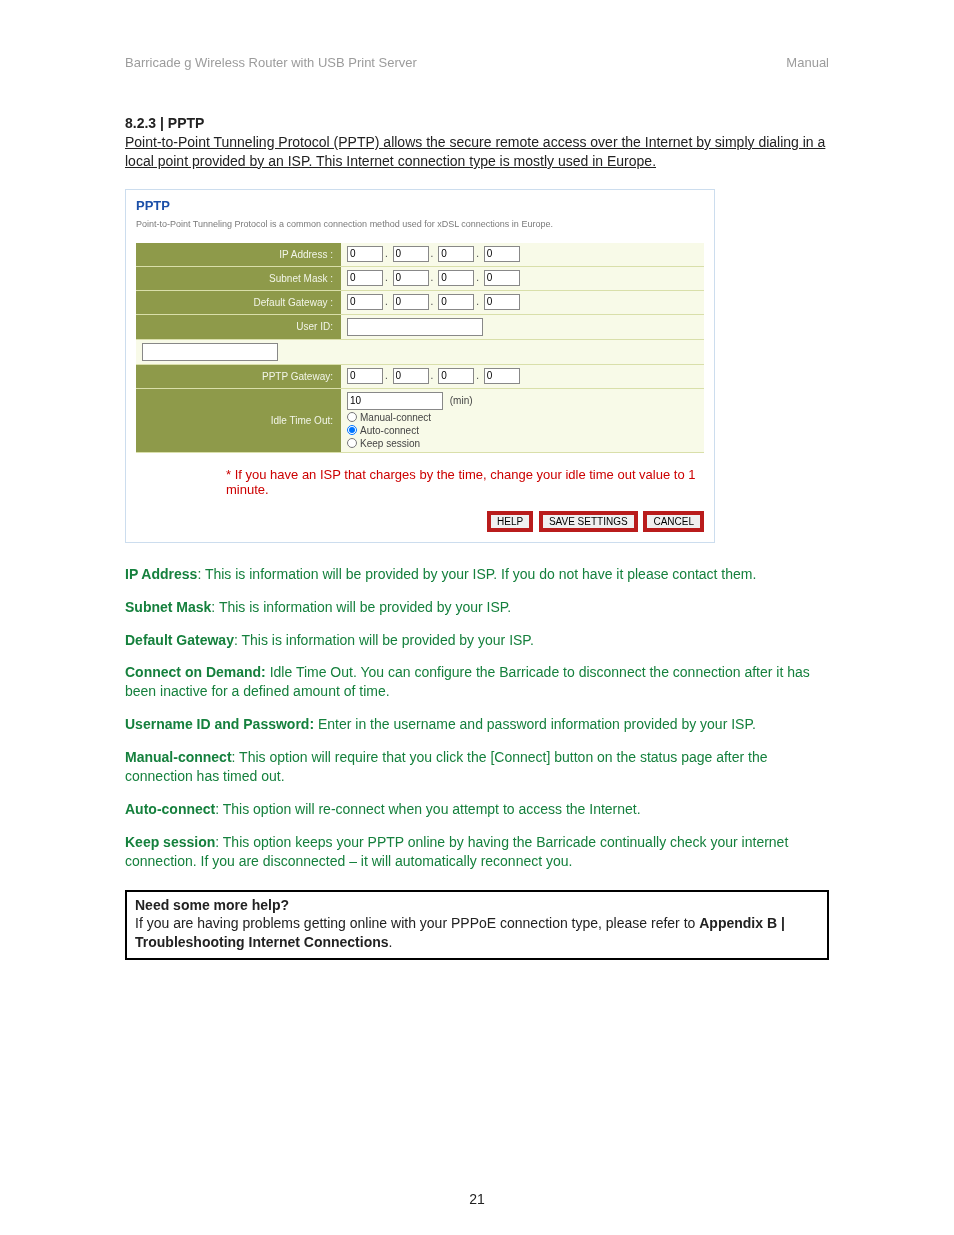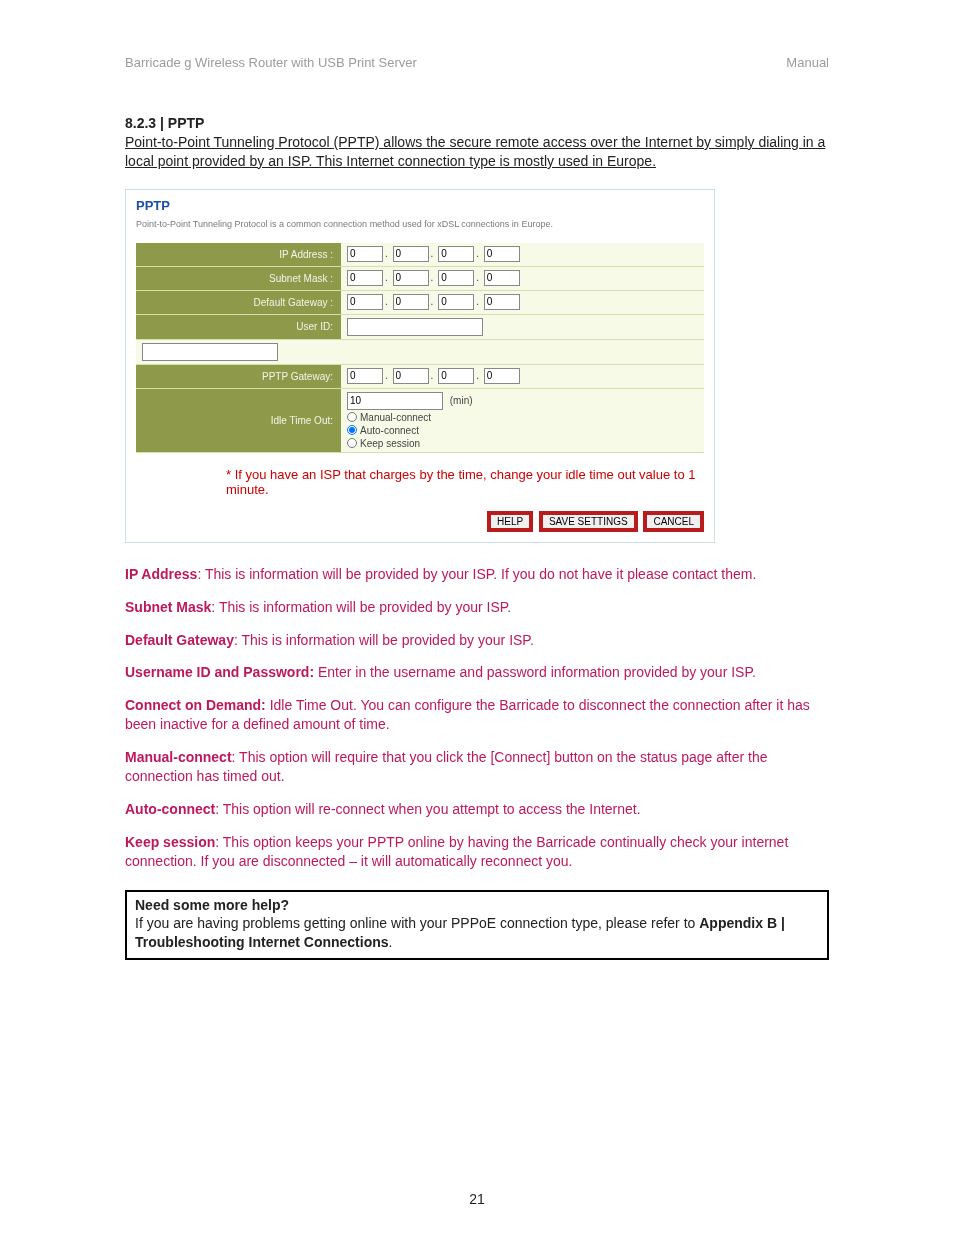--- a/index.html
+++ b/index.html
@@ -131,21 +131,21 @@
   }
   .btn {
     font-size: 10px;
     background: #f0f0f0;
     border: 4px solid #b91c1c;
     padding: 1px 6px;
     margin-left: 3px;
     cursor: pointer;
   }
 
-  .term-block { font-size: 14px; color: #be185d; margin: 0 0 14px 0; line-height: 1.35; }
+  .term-block { font-size: 14px; color: #15803d; margin: 0 0 14px 0; line-height: 1.35; }
   .term-block .term { font-weight: bold; }
 
   .help-box {
     border: 2px solid #000;
     padding: 4px 8px 6px 8px;
     font-size: 14px;
     color: #222;
     line-height: 1.35;
     margin-top: 19px;
   }
@@ -260,22 +260,22 @@
       <button class="btn">HELP</button>
       <button class="btn">SAVE SETTINGS</button>
       <button class="btn">CANCEL</button>
     </div>
   </div>
 
   <div id="desc-container">
       <div class="term-block"><span class="term">IP Address</span>: <span>This is information will be provided by your ISP.  If you do not have it please contact them.</span></div>
       <div class="term-block"><span class="term">Subnet Mask</span>: <span>This is information will be provided by your ISP.</span></div>
       <div class="term-block"><span class="term">Default Gateway</span>: <span>This is information will be provided by your ISP.</span></div>
+      <div class="term-block"><span class="term">Connect on Demand:</span>  <span>Idle Time Out. You can configure the Barricade to disconnect the connection after it has been inactive for a defined amount of time.</span></div>
       <div class="term-block"><span class="term">Username ID and Password:</span> <span>Enter in the username and password information provided by your ISP.</span></div>
-      <div class="term-block"><span class="term">Connect on Demand:</span>  <span>Idle Time Out. You can configure the Barricade to disconnect the connection after it has been inactive for a defined amount of time.</span></div>
       <div class="term-block"><span class="term">Manual-connect</span>: <span>This option will require that you click the [Connect] button on the status page after the connection has timed out.</span></div>
       <div class="term-block"><span class="term">Auto-connect</span>: <span>This option will re-connect when you attempt to access the Internet.</span></div>
       <div class="term-block"><span class="term">Keep session</span>: <span>This option keeps your PPTP online by having the Barricade continually check your internet connection.  If you are disconnected – it will automatically reconnect you.</span></div>
     </div>
 
   <div class="help-box">
     <span class="hb-title">Need some more help?</span><br>
     <span>If you are having problems getting online with your PPPoE connection type, please refer to </span>
     <span class="hb-appendix">Appendix B | Troubleshooting Internet Connections</span><span>.</span>
   </div>

